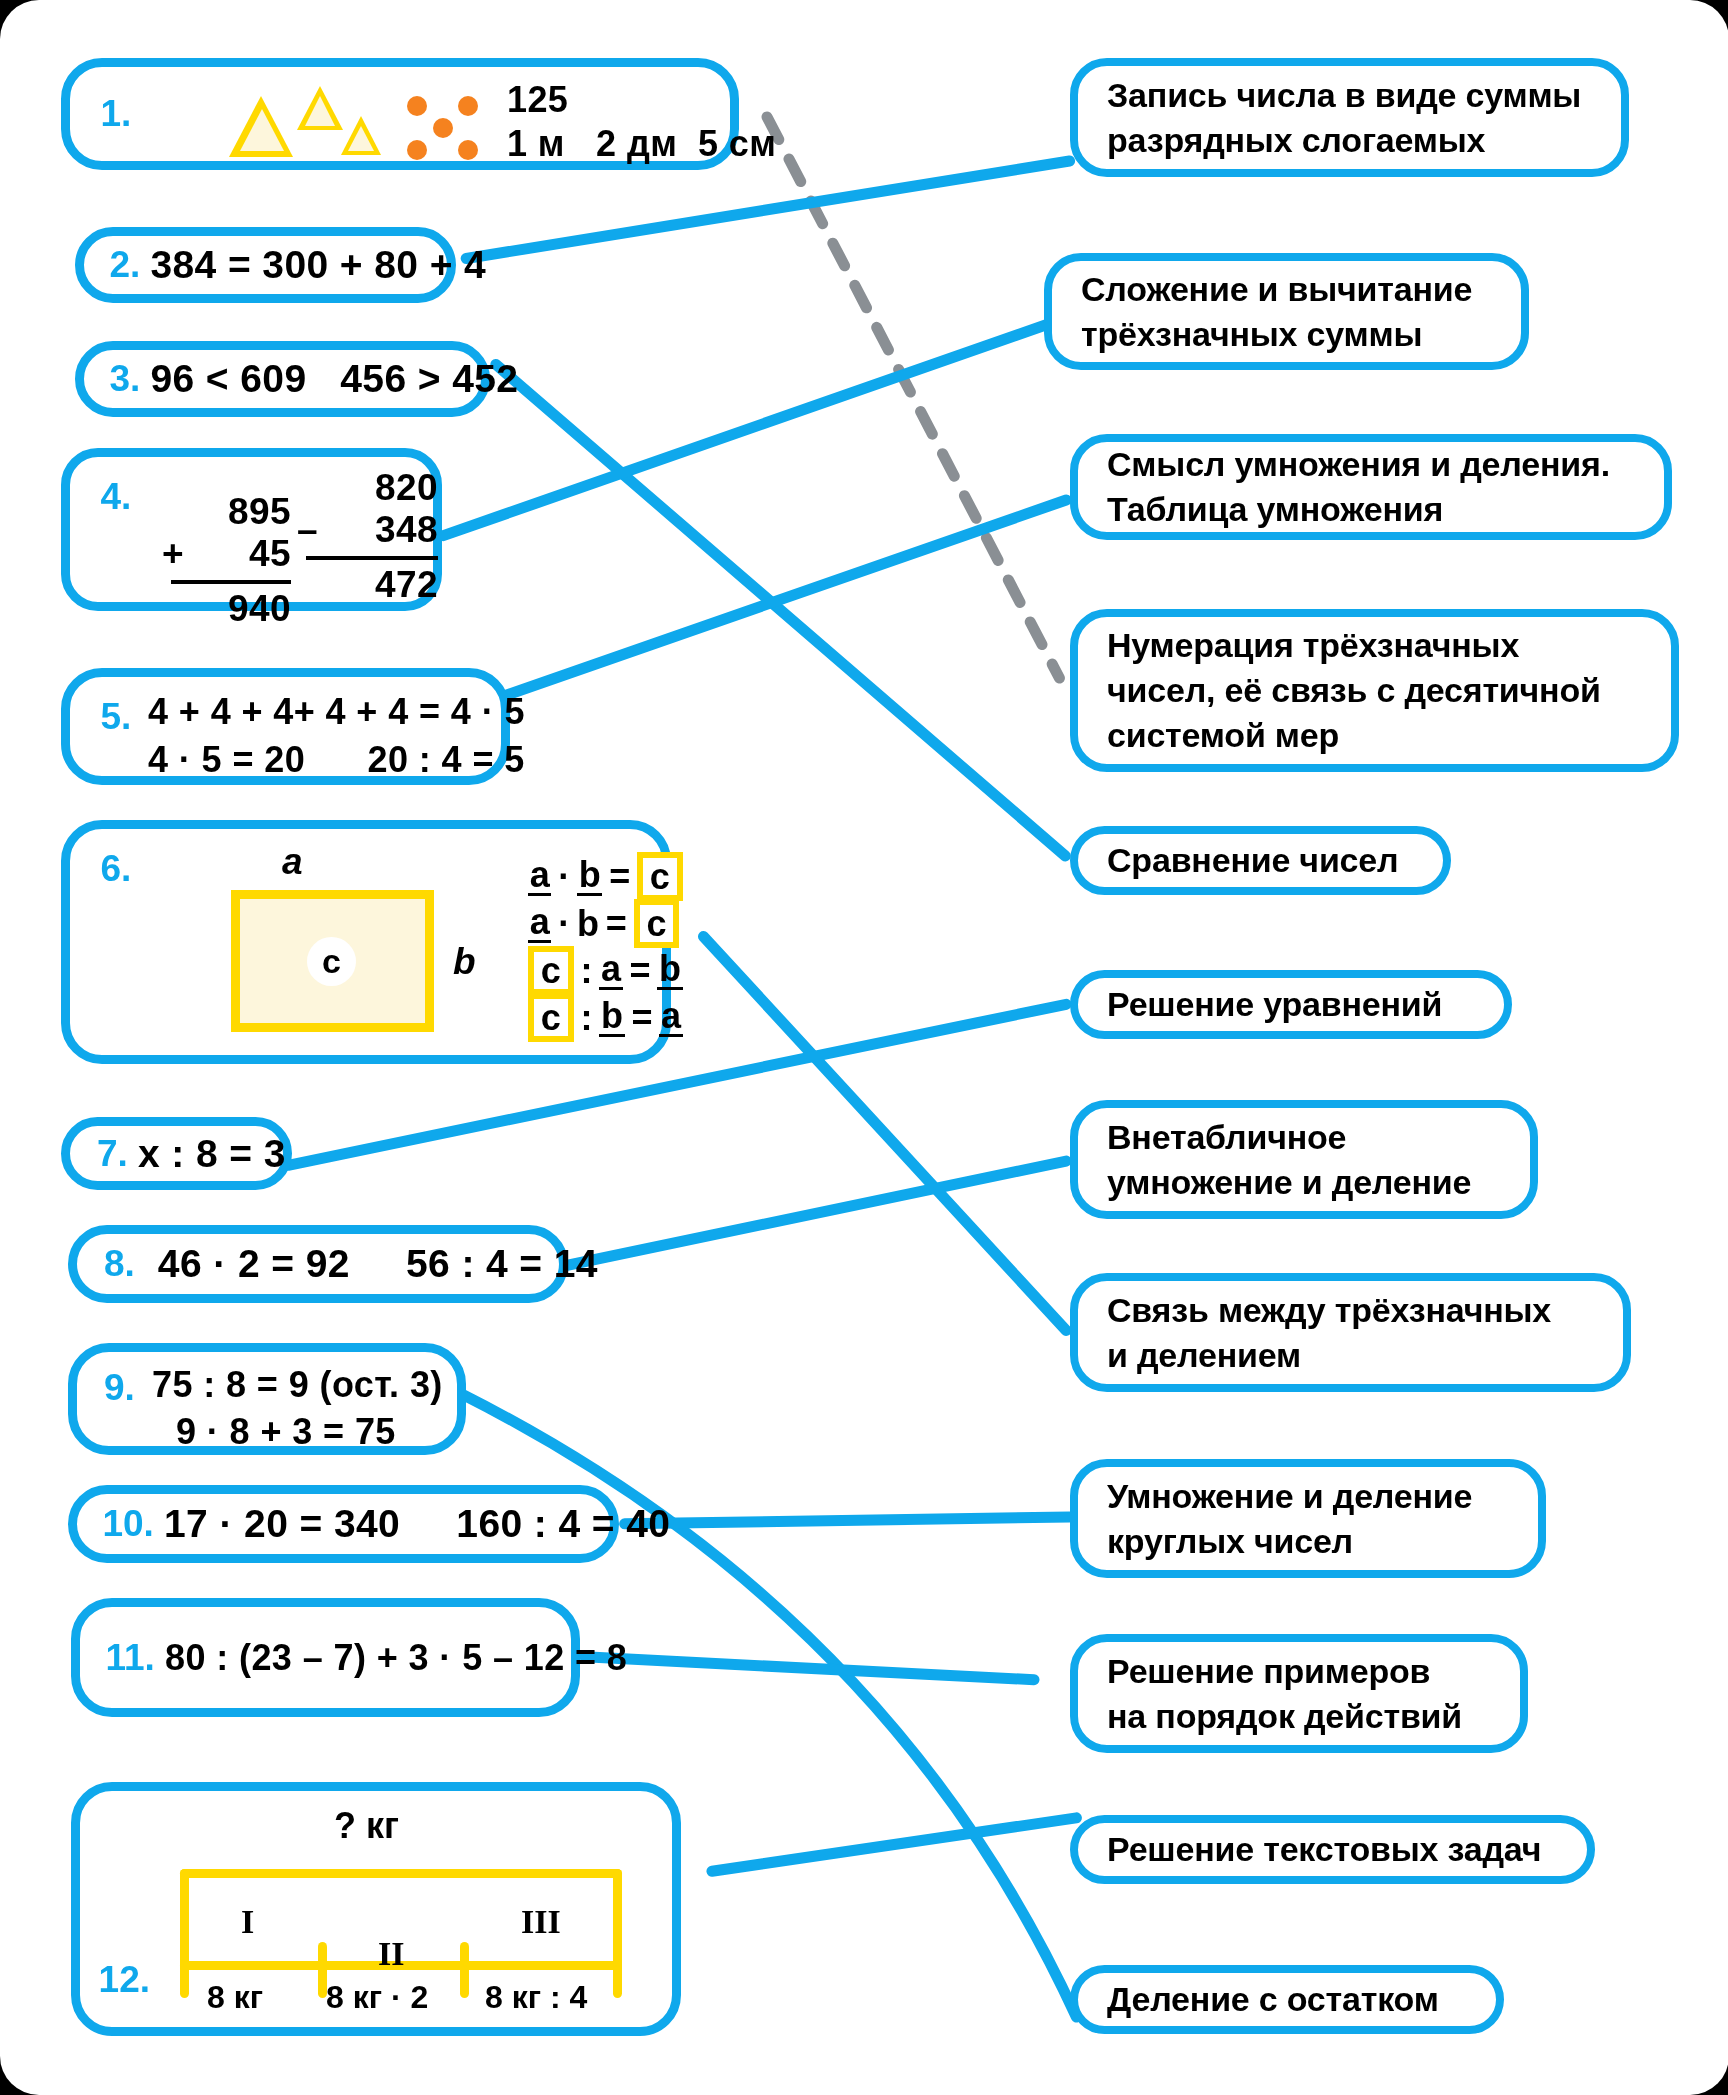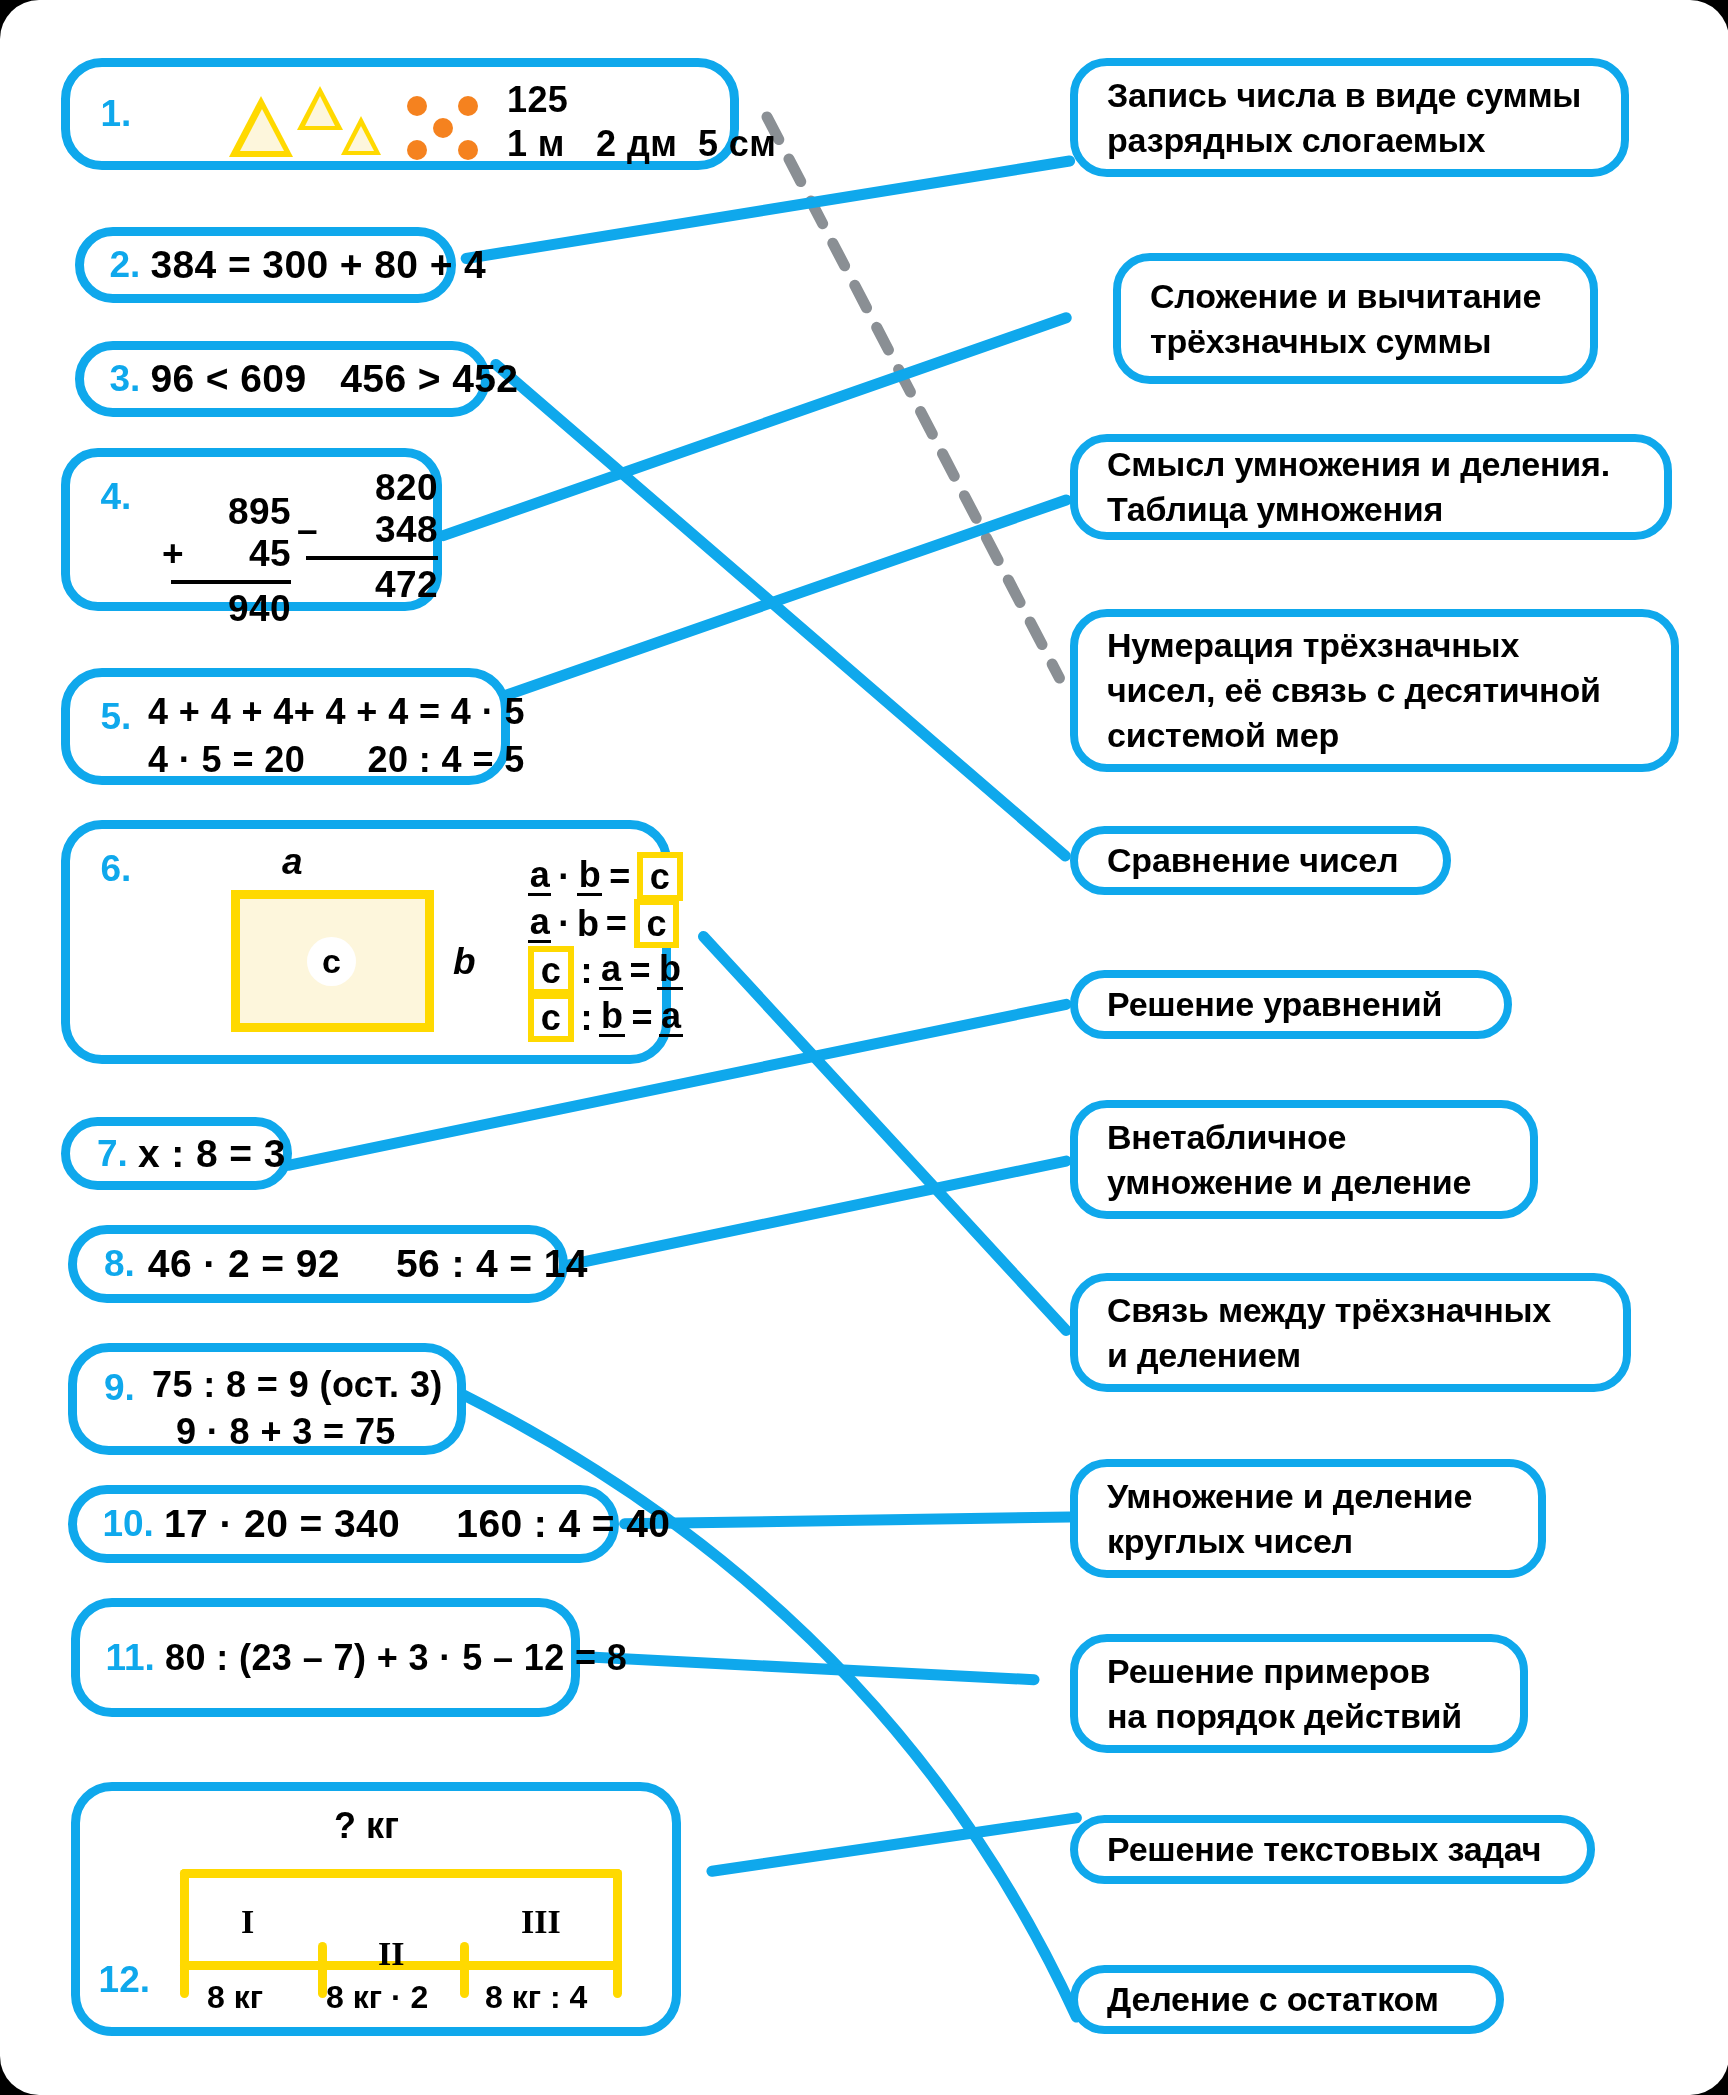--- a/index.html
+++ b/index.html
@@ -176,21 +176,21 @@
     </div>
   </div>
 
   <div class="box" style="left:61px;top:1117px;width:231px;height:73px;border-radius:41px;">
     <span class="num" style="margin-left:27px;">7.</span>
     <span class="math" style="margin-left:10.2px;">x : 8 = 3</span>
   </div>
 
   <div class="box" style="left:68px;top:1225px;width:500px;height:78px;border-radius:41px;">
     <span class="num" style="margin-left:27px;">8.</span>
-    <span class="math" style="margin-left:13px;">46 · 2 = 92     56 : 4 = 14</span>
+    <span class="math" style="margin-left:23px;">46 · 2 = 92     56 : 4 = 14</span>
   </div>
 
   <div class="box" style="left:68px;top:1343px;width:398px;height:112px;border-radius:41px;">
     <span class="num" style="position:absolute;left:27px;top:15.3px;">9.</span>
     <div style="position:absolute;left:75px;top:12px;">
       <span class="math mathline" style="font-size:36px;">75 : 8 = 9 (ост. 3)</span>
       <span class="math mathline" style="font-size:36px;margin-top:5.1px;margin-left:24px;">9 · 8 + 3 = 75</span>
     </div>
   </div>
 
@@ -227,21 +227,21 @@
     <span class="bl" style="left:405px;top:188px;">8 кг : 4</span>
   </div>
 
   <div class="lbl" style="left:1070px;top:58px;width:559px;height:119px;">
     <div>
       <div>Запись числа в виде суммы</div>
       <div>разрядных слогаемых</div>
     </div>
   </div>
 
-  <div class="lbl" style="left:1113px;top:253px;width:485px;height:131px;">
+  <div class="lbl" style="left:1044px;top:253px;width:485px;height:117px;">
     <div>
       <div>Сложение и вычитание</div>
       <div>трёхзначных суммы</div>
     </div>
   </div>
 
   <div class="lbl" style="left:1070px;top:434px;width:602px;height:106px;">
     <div>
       <div>Смысл умножения и деления.</div>
       <div>Таблица умножения</div>

